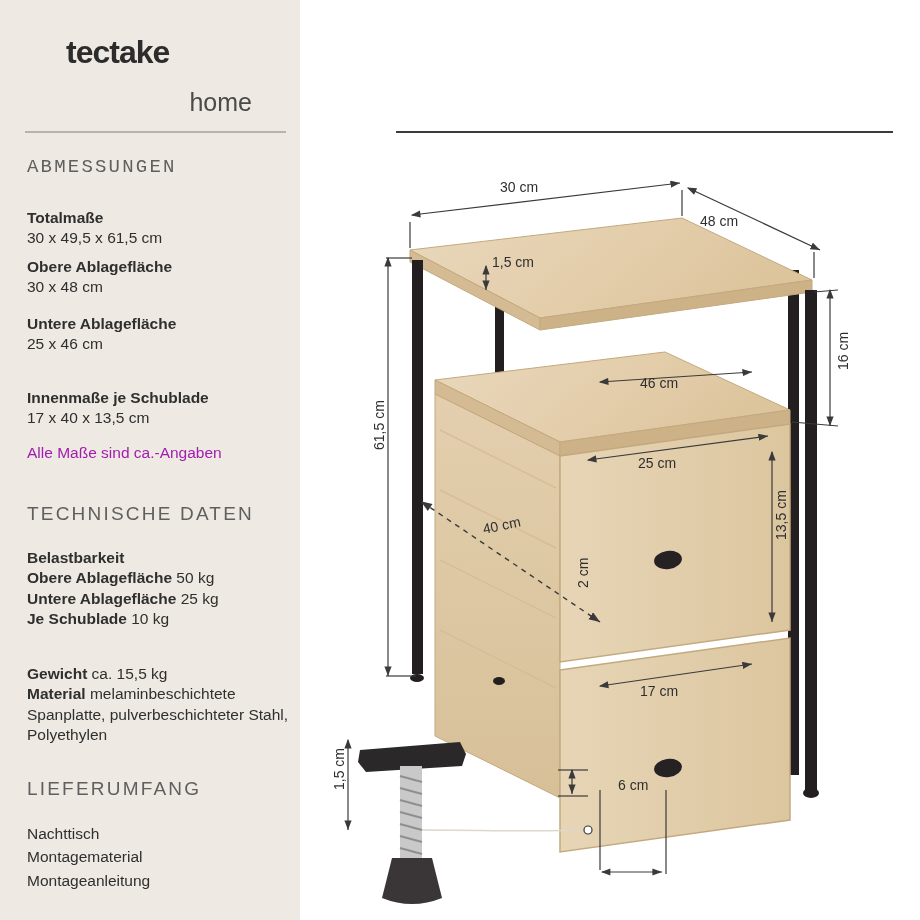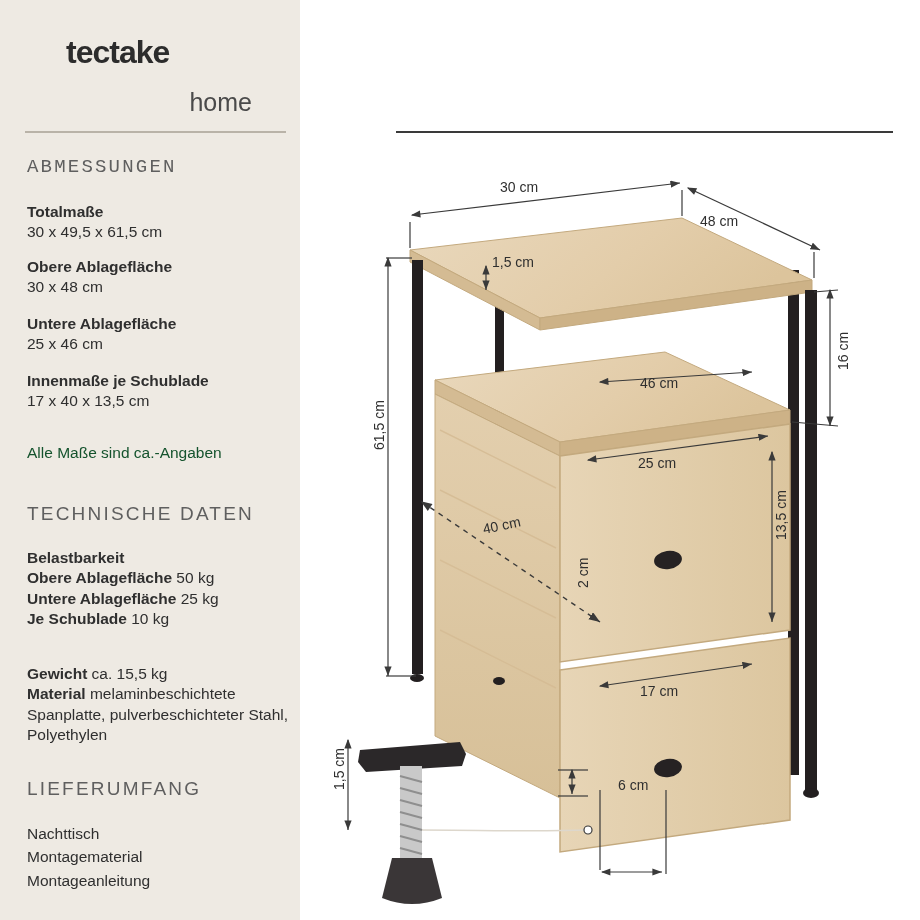--- a/index.html
+++ b/index.html
@@ -51,21 +51,21 @@
 
   
   .sec-head{
     position:absolute;left:27px;font-size:19px;letter-spacing:2.2px;color:#5f5f5f;
     font-weight:normal;
   }
   .txt{
     position:absolute;left:27px;font-size:15.5px;color:#2f2f2f;line-height:1.32;width:262px;
   }
   .txt b{font-weight:bold;}
-  .muted{color:#14532d;}
+  .muted{color:#a21caf;}
 
   
   .draw{position:absolute;left:300px;top:130px;width:620px;height:790px;}
   svg{display:block;}
   .dimtext{
     font-family:"Liberation Sans", sans-serif;
     font-size:14px;fill:#2f2f2f;
   }
 </style>
 </head>
@@ -79,36 +79,36 @@
   <div class="brand">
     <div class="brand-title">tectake</div>
     <div class="brand-sub">home</div>
   </div>
 
   <div class="divider-left"></div>
   <div class="divider-right"></div>
 
   <div class="sec-head" style="top:156px;font-family:Liberation Mono, monospace;">ABMESSUNGEN</div>
 
-  <div class="txt" style="top:202px;">
+  <div class="txt" style="top:208px;">
     <b>Totalmaße</b><br>
     <span>30 x 49,5 x 61,5 cm</span>
   </div>
 
   <div class="txt" style="top:257px;">
     <b>Obere Ablagefläche</b><br>
     <span>30 x 48 cm</span>
   </div>
 
   <div class="txt" style="top:314px;">
     <b>Untere Ablagefläche</b><br>
     <span>25 x 46 cm</span>
   </div>
 
-  <div class="txt" style="top:371px;">
+  <div class="txt" style="top:388px;">
     <b>Innenmaße je Schublade</b><br>
     <span>17 x 40 x 13,5 cm</span>
   </div>
 
   <div class="txt muted" style="top:443px;">Alle Maße sind ca.-Angaben</div>
 
   <div class="sec-head" style="top:503px;">TECHNISCHE DATEN</div>
 
   <div class="txt" style="top:548px;">
     <b>Belastbarkeit</b><br>

